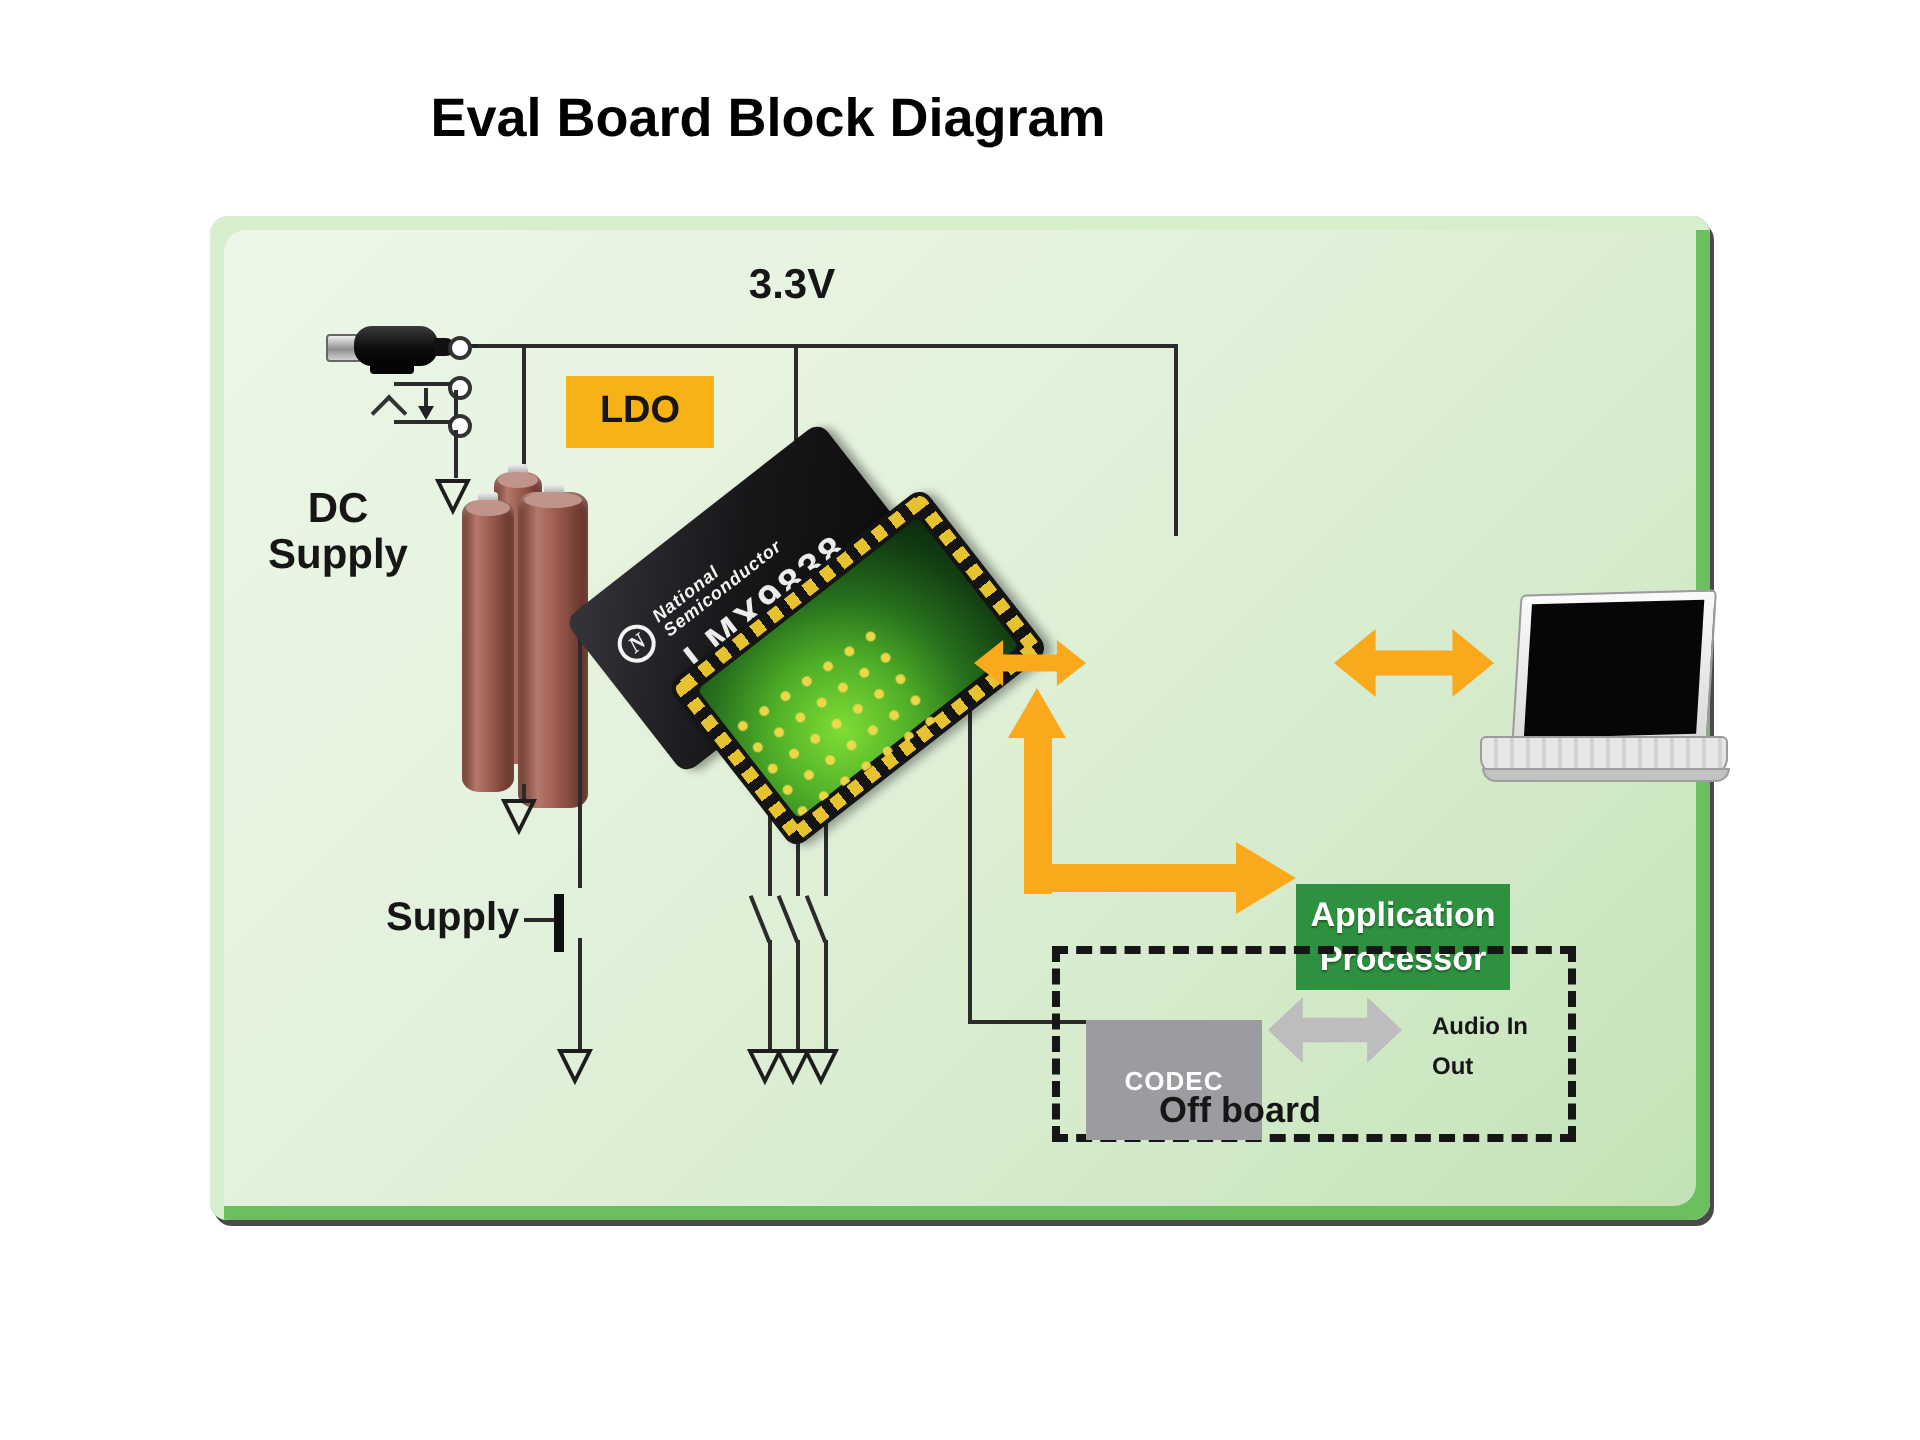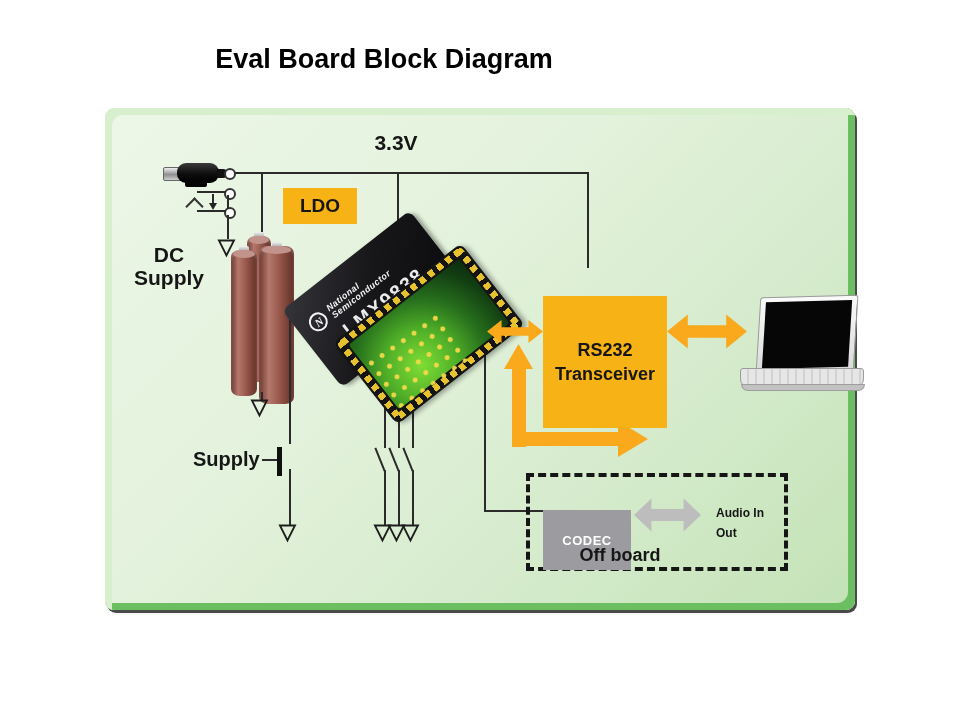--- a/index.html
+++ b/index.html
@@ -173,36 +173,36 @@
     <div class="dots"></div>
   </div>
 
   <div class="arrow arrow-h2" style="left:382px;top:211px;width:56px;height:25px;"></div>
 
   <div class="arrow head-up" style="left:399px;top:236px;width:29px;height:25px;"></div>
   <div class="arrow" style="left:407px;top:259px;width:14px;height:80px;"></div>
   <div class="arrow" style="left:407px;top:324px;width:108px;height:14px;"></div>
   <div class="arrow head-right" style="left:513px;top:313px;width:30px;height:36px;"></div>
 
-  <div class="block yellow" style="left:438px;top:160px;width:124px;height:132px;font-size:18px;line-height:24px;font-weight:bold;">
-    <div>RS232</div>
-    <div>Transceiver</div>
-  </div>
 
   <div class="arrow arrow-h2" style="left:562px;top:205px;width:80px;height:37px;"></div>
 
   <div class="abs" style="left:635px;top:186px;width:126px;height:96px;">
     <div class="lap-screen" style="left:18px;top:2px;width:96px;height:76px;">
       <div class="glass"></div>
     </div>
     <div class="lap-base" style="left:0px;top:74px;width:122px;height:18px;">
       <div class="lap-front"></div>
     </div>
   </div>
 
+  <div class="block green" style="left:543px;top:306px;width:107px;height:53px;font-size:17px;line-height:22px;font-weight:bold;">
+    <div>Application</div>
+    <div>Processor</div>
+  </div>
 
   <div class="dashed-box" style="left:421px;top:365px;width:254px;height:90px;"></div>
   <div class="block gray" style="left:438px;top:374px;width:88px;height:60px;font-size:13px;font-weight:bold;letter-spacing:.5px;">CODEC</div>
   <div class="arrow arrow-h2 gray-arrow" style="left:529px;top:389px;width:67px;height:36px;"></div>
   <div class="lbl" style="left:611px;top:395px;font-size:12px;line-height:20px;">
     <div>Audio In</div>
     <div>Out</div>
   </div>
   <div class="lbl" style="left:460px;top:437px;width:110px;text-align:center;font-size:18px;">Off board</div>
 

